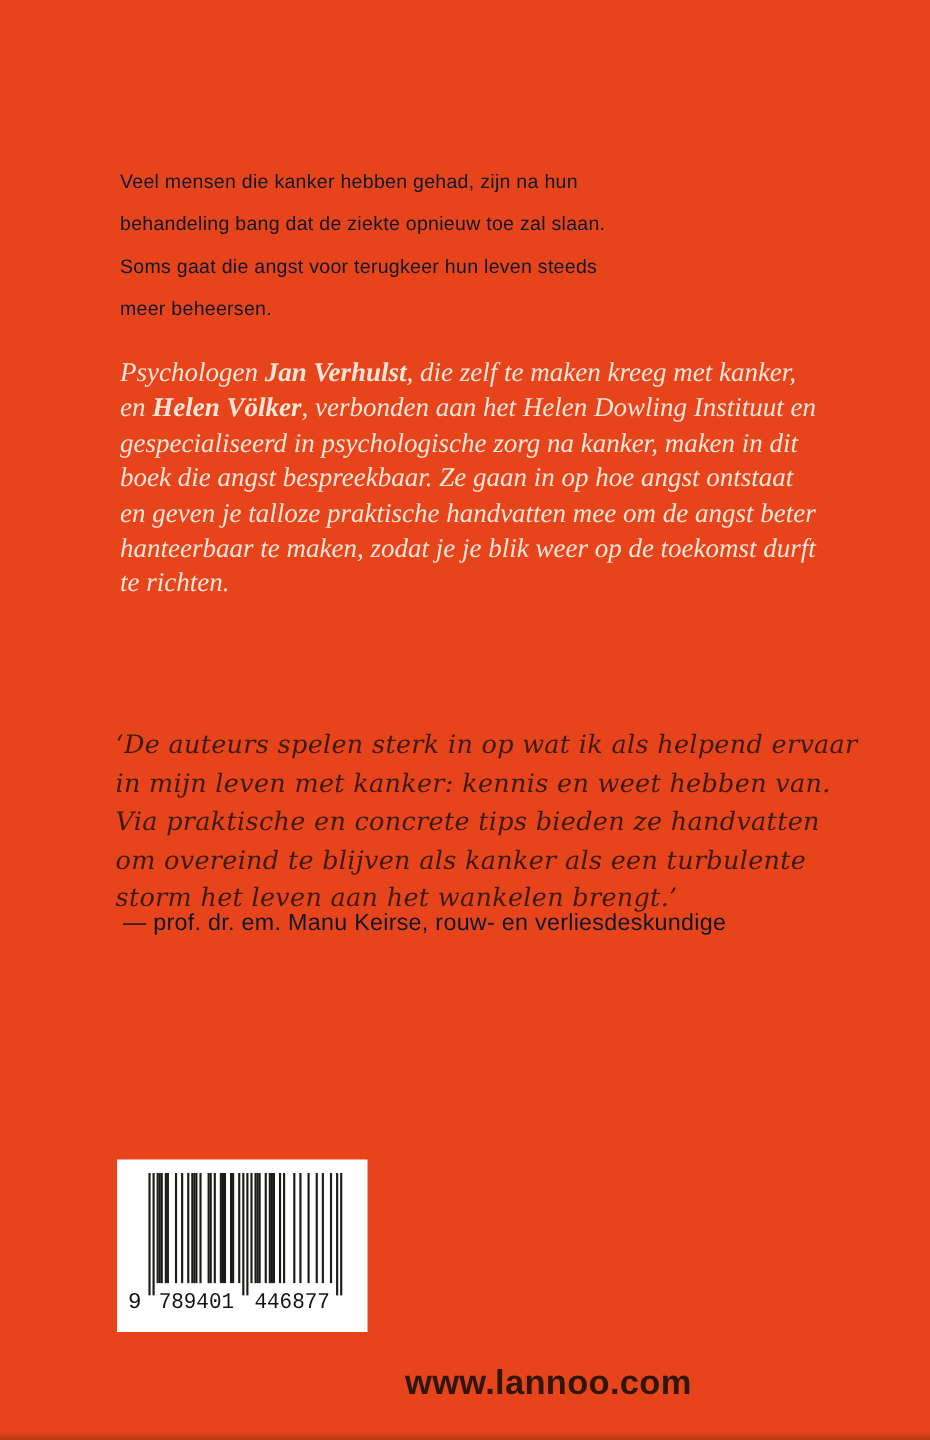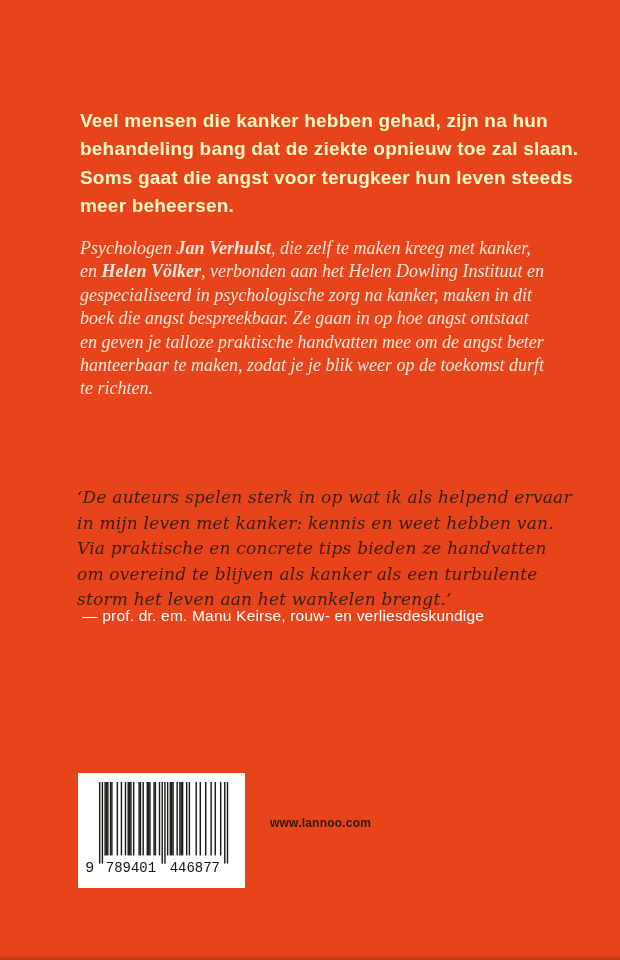--- a/index.html
+++ b/index.html
@@ -11,50 +11,50 @@
     font-family:"Liberation Sans",sans-serif;
   }
   .cover::after{
     content:"";
     position:absolute;left:0;right:0;bottom:0;height:6px;
     background:linear-gradient(to bottom, rgba(60,20,5,0), rgba(60,20,5,0.28));
     pointer-events:none;
   }
   .intro{
     position:absolute;left:80px;top:107px;width:505px;margin:0;
-    font-size:19px;line-height:28.4px;letter-spacing:.2px;
-    color:#fef9c3;white-space:pre-line;font-weight:bold;
+    font-size:13px;line-height:28.4px;letter-spacing:.2px;
+    color:#0f172a;white-space:pre-line;
   }
   .description{
     position:absolute;left:80px;top:237px;width:510px;margin:0;
     font-family:"Liberation Serif",serif;
     font-size:18px;line-height:23.4px;
     color:#F8E7D9;white-space:pre-line;font-style:italic;
   }
   .description strong{font-weight:bold;}
   .quote{
     position:absolute;left:77px;top:485px;width:520px;margin:0;
     font-family:"DejaVu Serif",serif;font-style:italic;
     font-size:17px;line-height:25.6px;letter-spacing:.2px;
     color:#3C1B0E;white-space:pre-line;
   }
   .attribution{
     position:absolute;left:82px;top:607px;margin:0;
     font-size:15.5px;letter-spacing:.2px;
-    color:#ffffff;
+    color:#0f172a;
   }
   .barcode-box{
     position:absolute;left:78px;top:773px;width:167px;height:115px;
     background:#FFFFFF;
     display:flex;align-items:flex-start;justify-content:center;
   }
   .barcode-box svg{margin-top:9px;display:block;}
   .website{
-    position:absolute;left:270px;top:816px;margin:0;
-    font-size:12px;font-weight:bold;letter-spacing:.2px;
+    position:absolute;left:270px;top:908px;margin:0;
+    font-size:23px;font-weight:bold;letter-spacing:.2px;
     color:#2F1608;
     text-align:center;
   }
 </style>
 </head>
 <body>
 
 <div class="cover">
 
   <p class="intro">Veel mensen die kanker hebben gehad, zijn na hun

